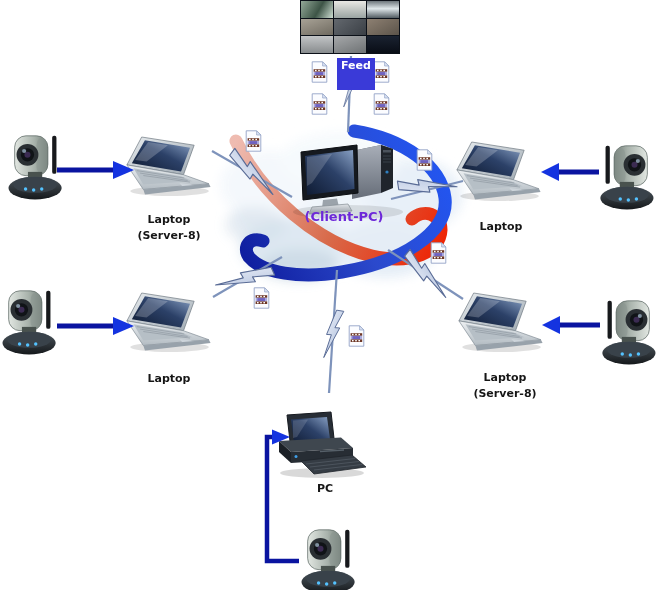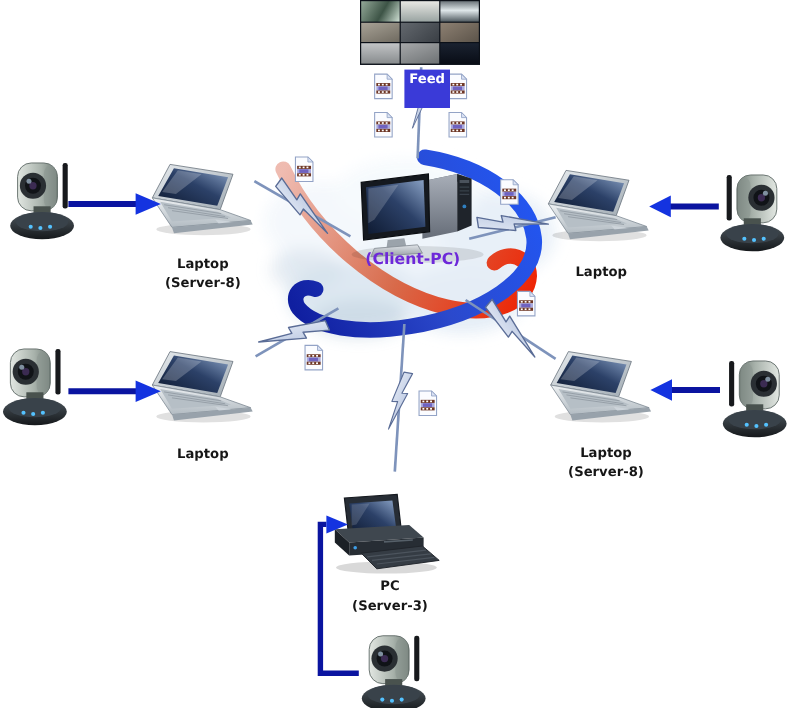--- a/index.html
+++ b/index.html
@@ -268,17 +268,16 @@
   </div>
   <div class="node-label" style="left:436px; top:219px;">
     <span>Laptop</span>
   </div>
   <div class="node-label" style="left:440px; top:370px;">
     <span>Laptop</span>
     <span>(Server-8)</span>
   </div>
   <div class="node-label" style="left:260px; top:481px;">
     <span>PC</span>
-    <span>(Server-3)</span>
   </div>
   <div class="client-label">(Client-PC)</div>
 
 </div>
 
 </body></html>

